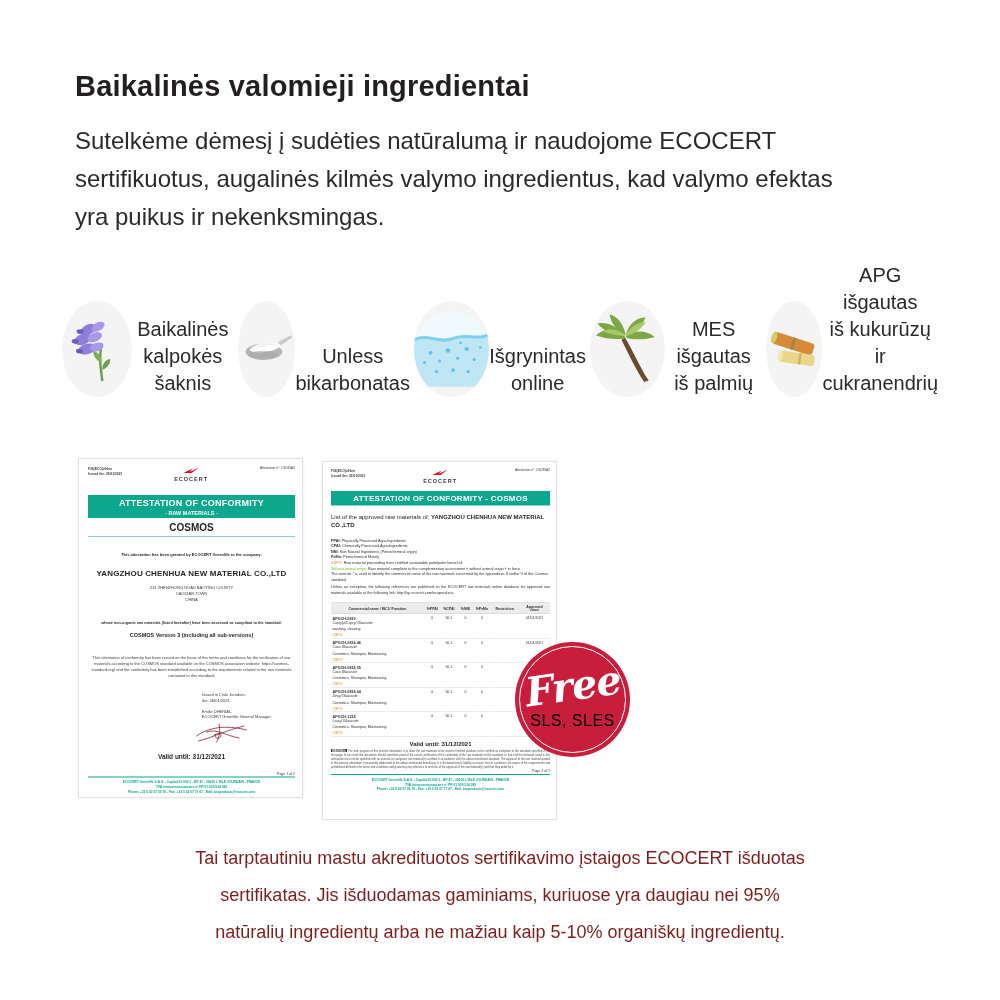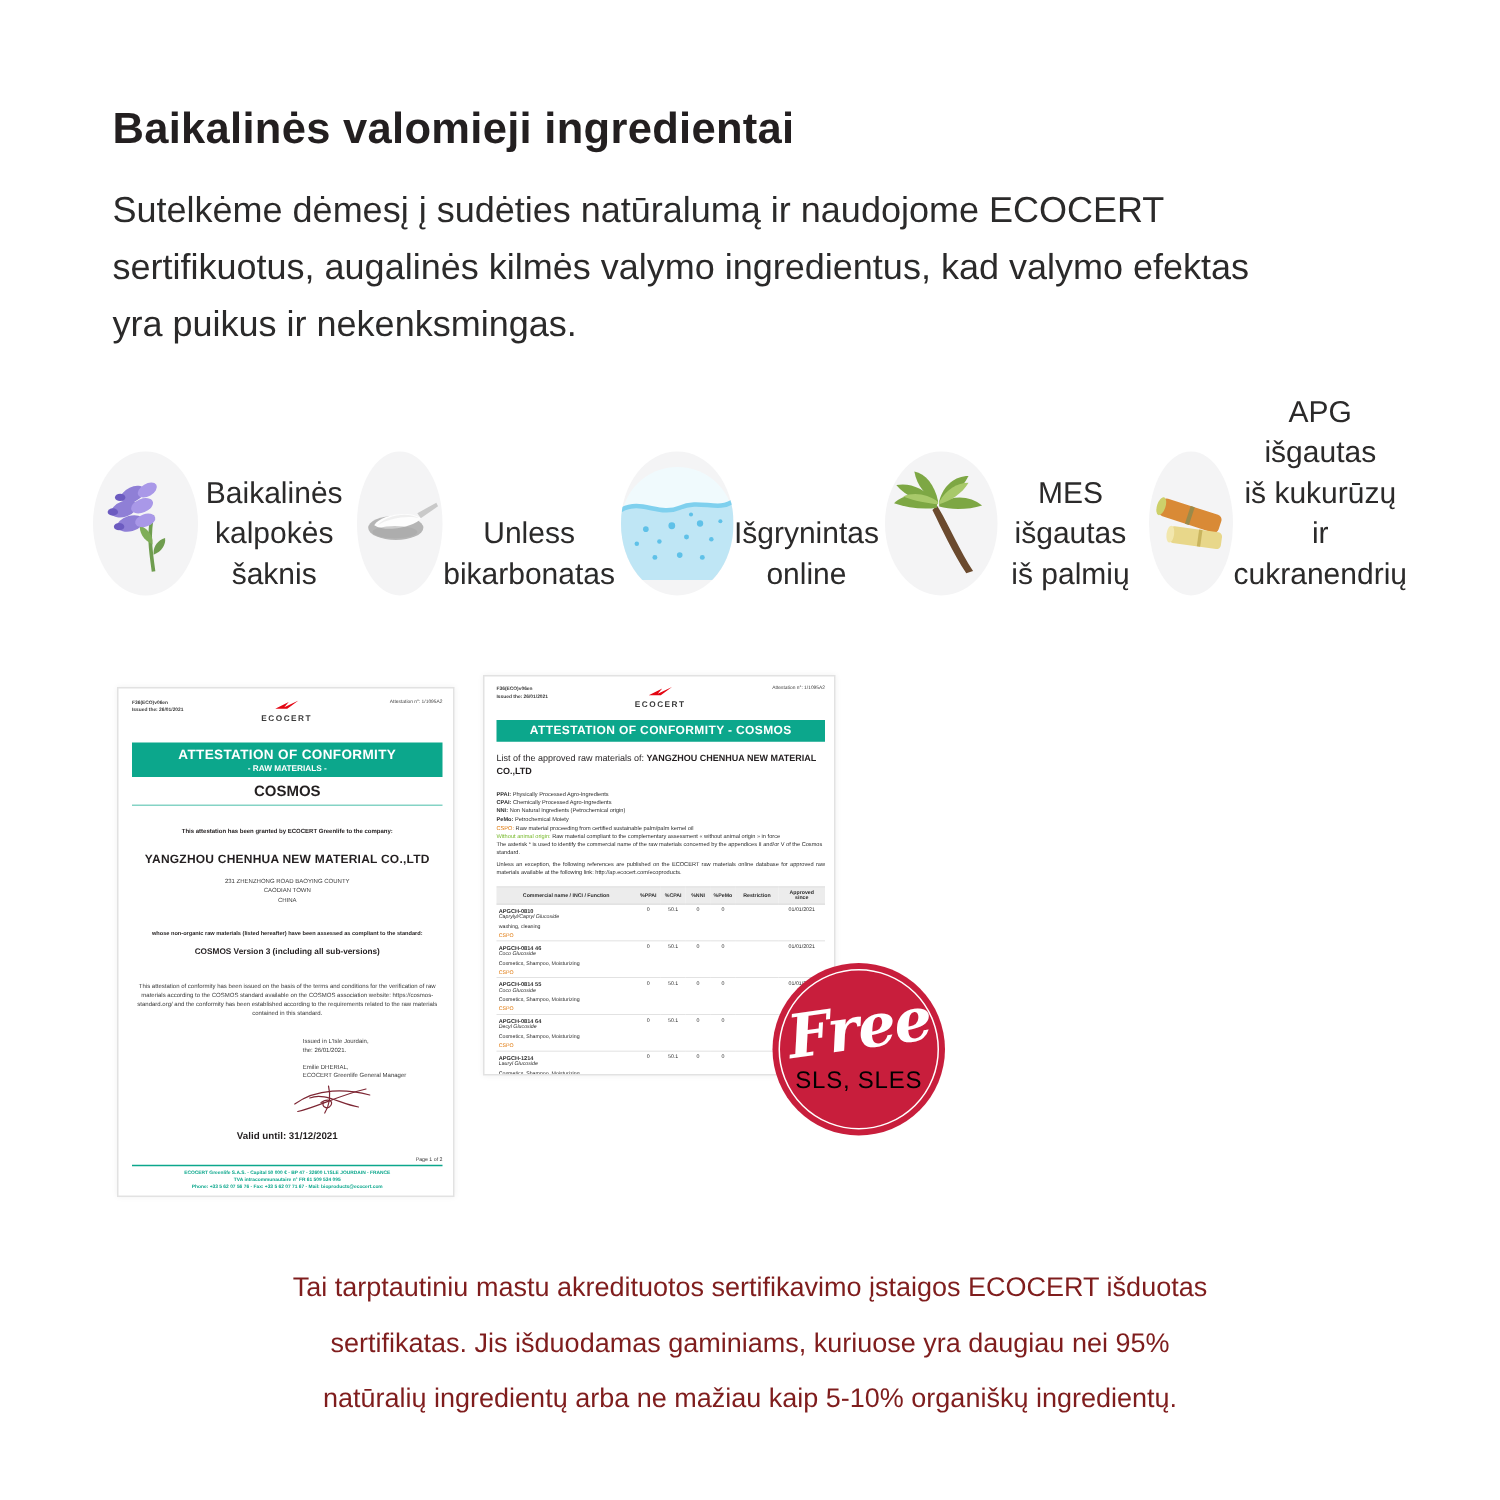--- a/index.html
+++ b/index.html
@@ -13,21 +13,21 @@
 
   
   .ingredients { position:absolute; left:62px; top:248px; width:876px; display:flex; justify-content:space-between; }
   .ing-item { width:172px; display:flex; flex-direction:row; align-items:flex-end; }
   .ing-circle { width:96px; height:96px; border-radius:50%; background:#f4f4f5; display:flex; align-items:center; justify-content:center; overflow:hidden; }
   .ing-label { margin-top:14px; font-size:20px; line-height:27px; text-align:center; color:#2b2a2a; }
 
   
   .cert { position:absolute; background:#fff; border:1px solid #e2e2e2; box-shadow:0 0 4px rgba(0,0,0,0.06); overflow:hidden; }
   .cert-left  { left:78px;  top:458px; width:225px; height:340px; }
-  .cert-right { left:322px; top:450px; width:235px; height:267px; }
+  .cert-right { left:322px; top:461px; width:235px; height:359px; }
   .cert-inner { transform:scale(0.5); transform-origin:0 0; display:flex; flex-direction:column; }
   .cert-left  .cert-inner { width:450px; height:680px; padding:14px 18px 10px; }
   .cert-right .cert-inner { width:470px; height:664px; padding:12px 16px 8px; }
 
   .cert-head { display:flex; justify-content:space-between; align-items:flex-start; }
   .cert-ref { font-size:6.5px; font-weight:bold; line-height:1.5; color:#3a3a3a; }
   .cert-attno { font-size:6.5px; color:#3a3a3a; }
   .logo-box { text-align:center; margin-top:2px; }
   .logo-word { font-size:11px; font-weight:bold; letter-spacing:2px; color:#3a3a3a; }
   .banner { background:#0ca78c; color:#fff; text-align:center; font-weight:bold; padding:6px 4px 5px; }

